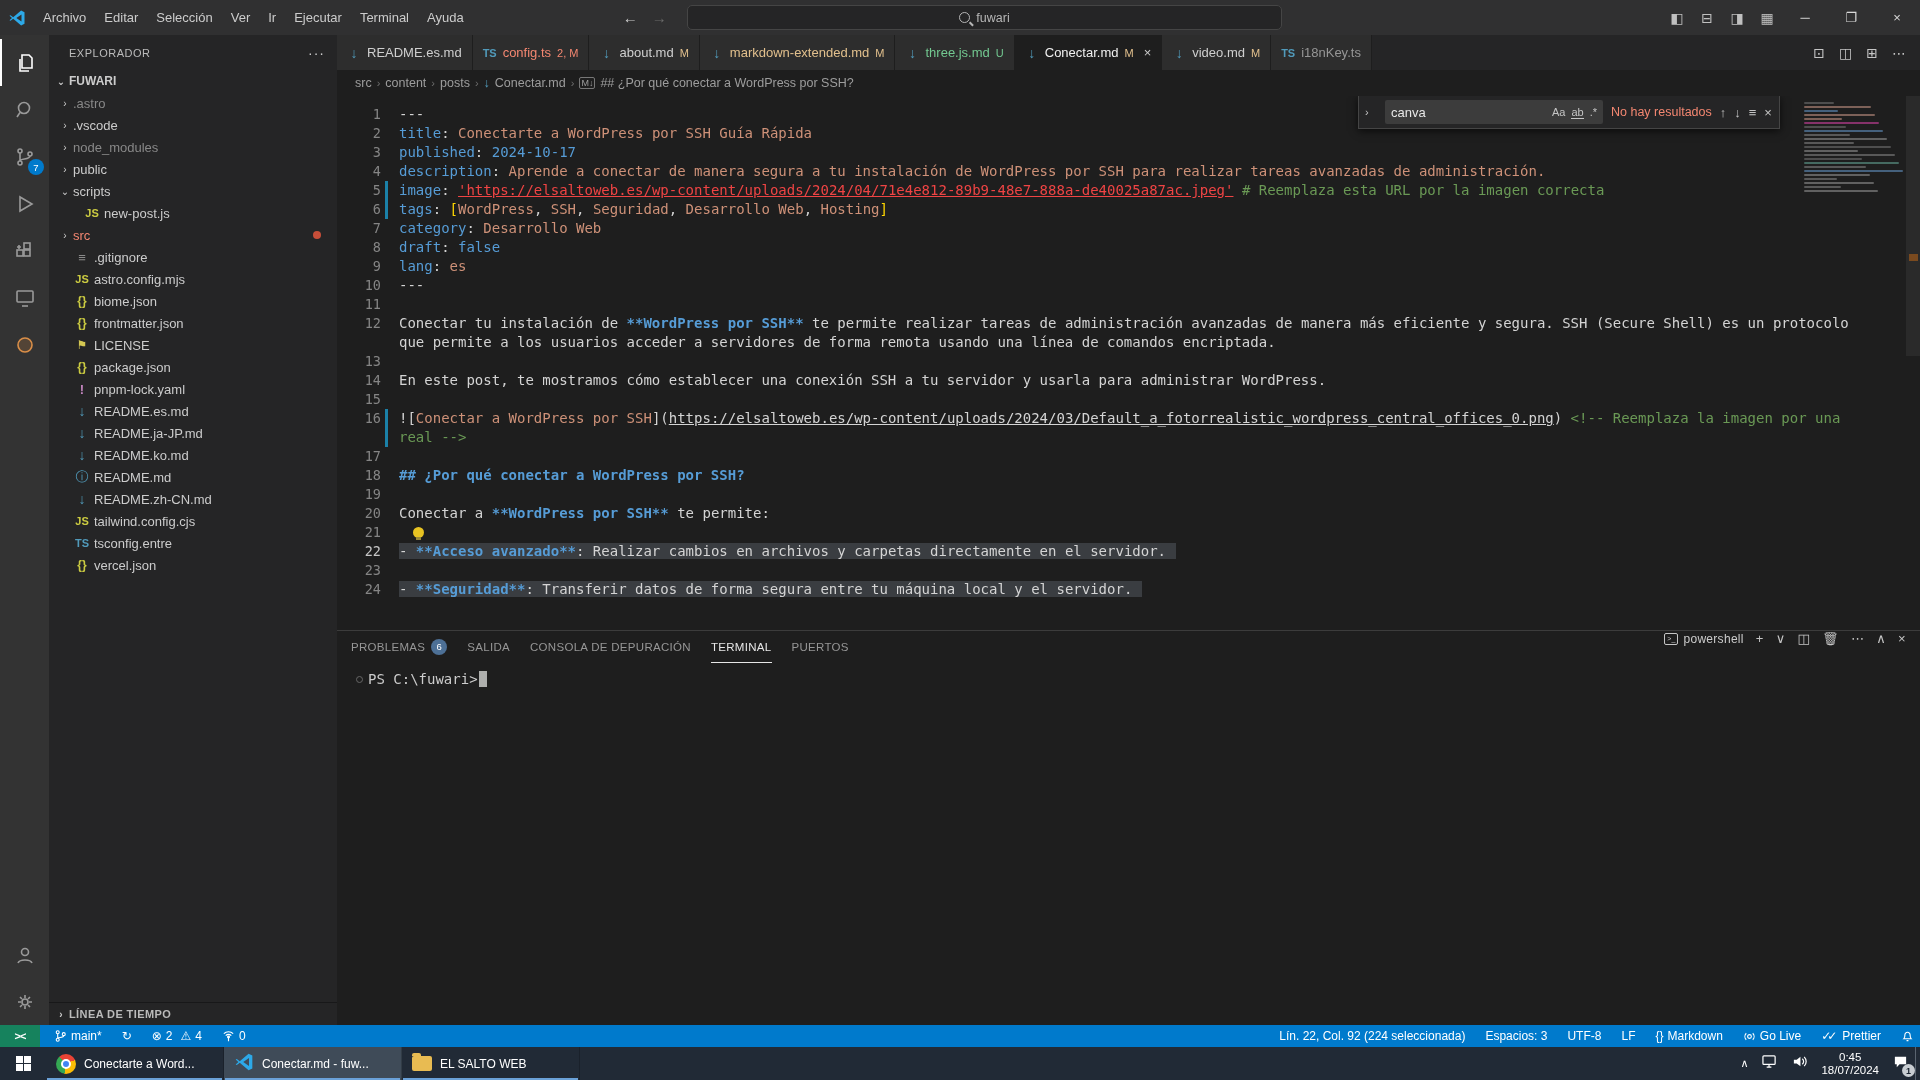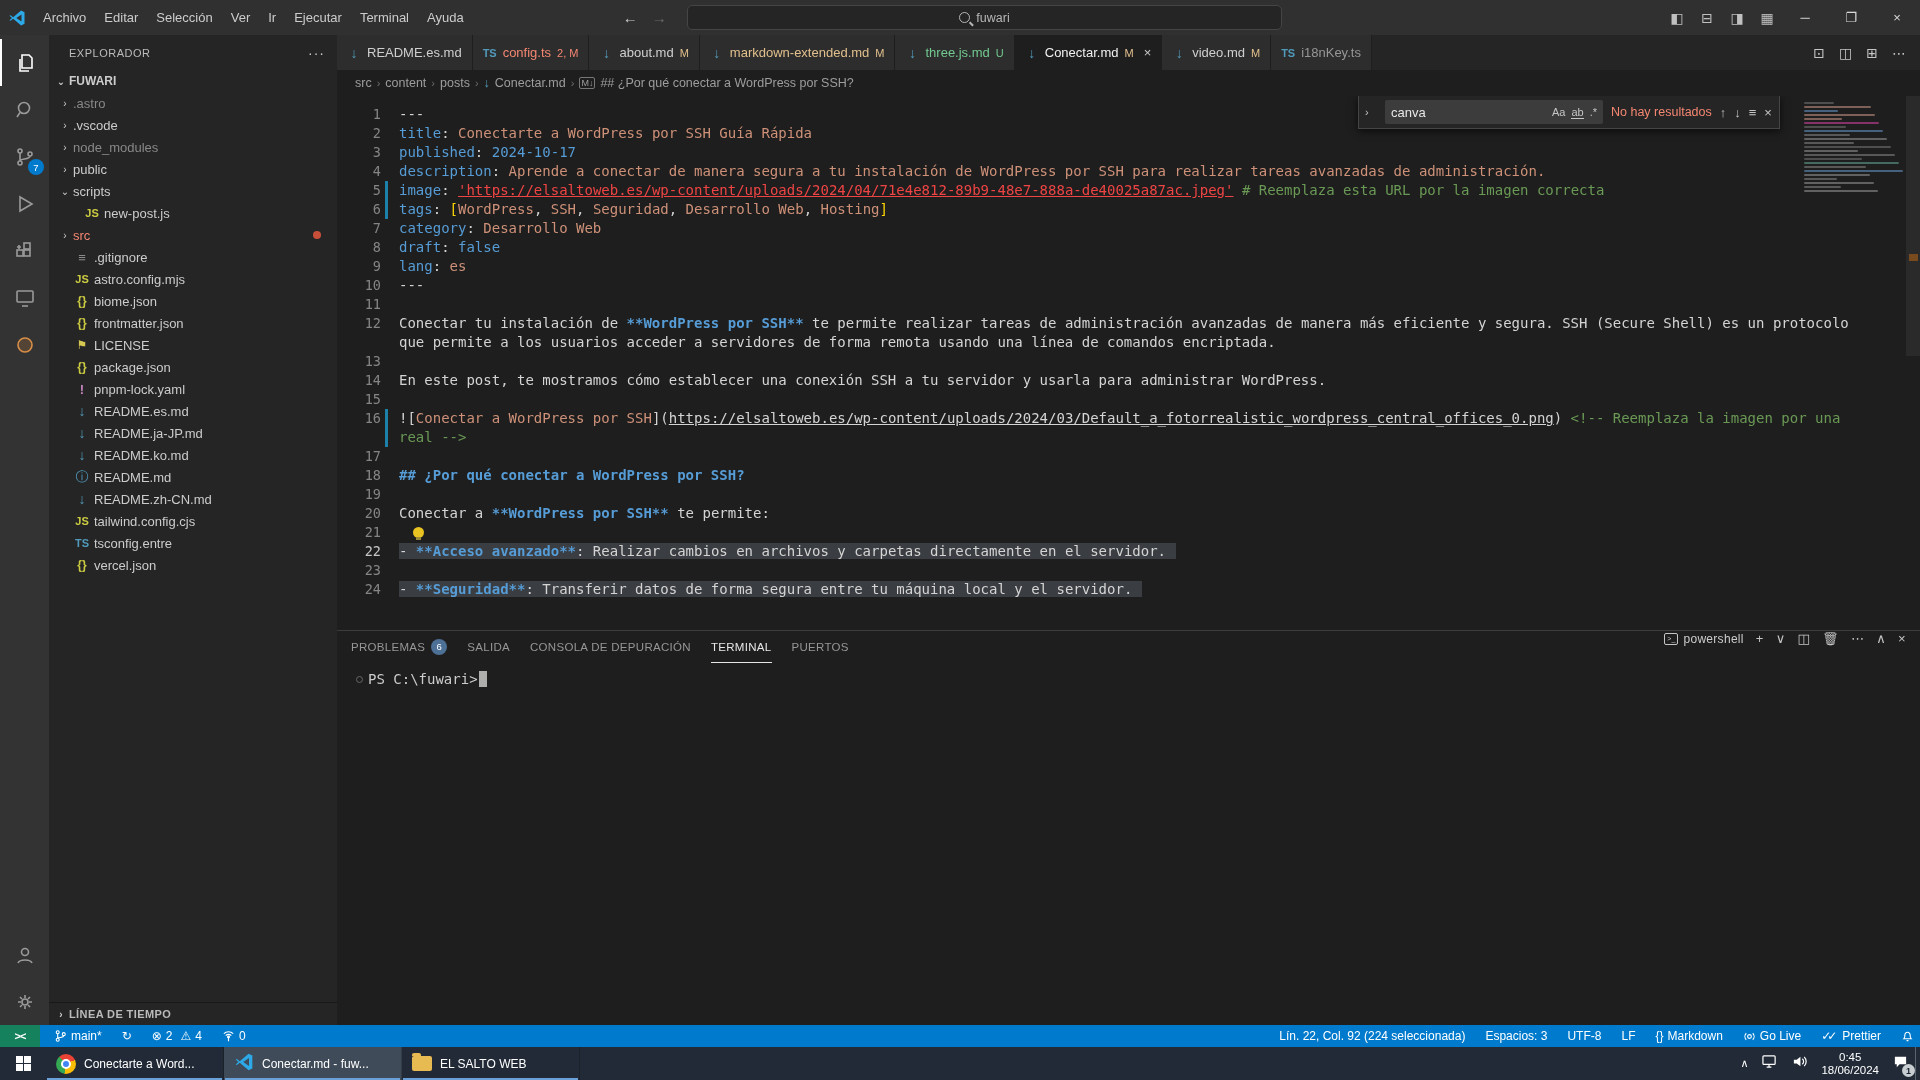--- a/index.html
+++ b/index.html
@@ -633,21 +633,21 @@
         </svg>
     </span>
     <span>
       <svg width="17" height="15" viewBox="0 0 18 16">
           <path d="M3 6v4h3l4 3V3L6 6H3z" fill="#fff" stroke="none"></path>
           <path d="M12 5a4 4 0 0 1 0 6M14 3a7 7 0 0 1 0 10"></path>
         </svg>
     </span>
     <span class="clock">
       <div>0:45</div>
-      <div>18/06/2024</div>
+      <div>18/07/2024</div>
     </span>
     <span class="notif">
       <svg width="17" height="15" viewBox="0 0 18 16">
           <path d="M3 3h12v8H8l-3 3v-3H3z" fill="#fff" stroke="none"></path>
         </svg>
       <span class="nbadge">1</span>
     </span>
   </div>
   <div class="show-desktop"></div>
 </div>

